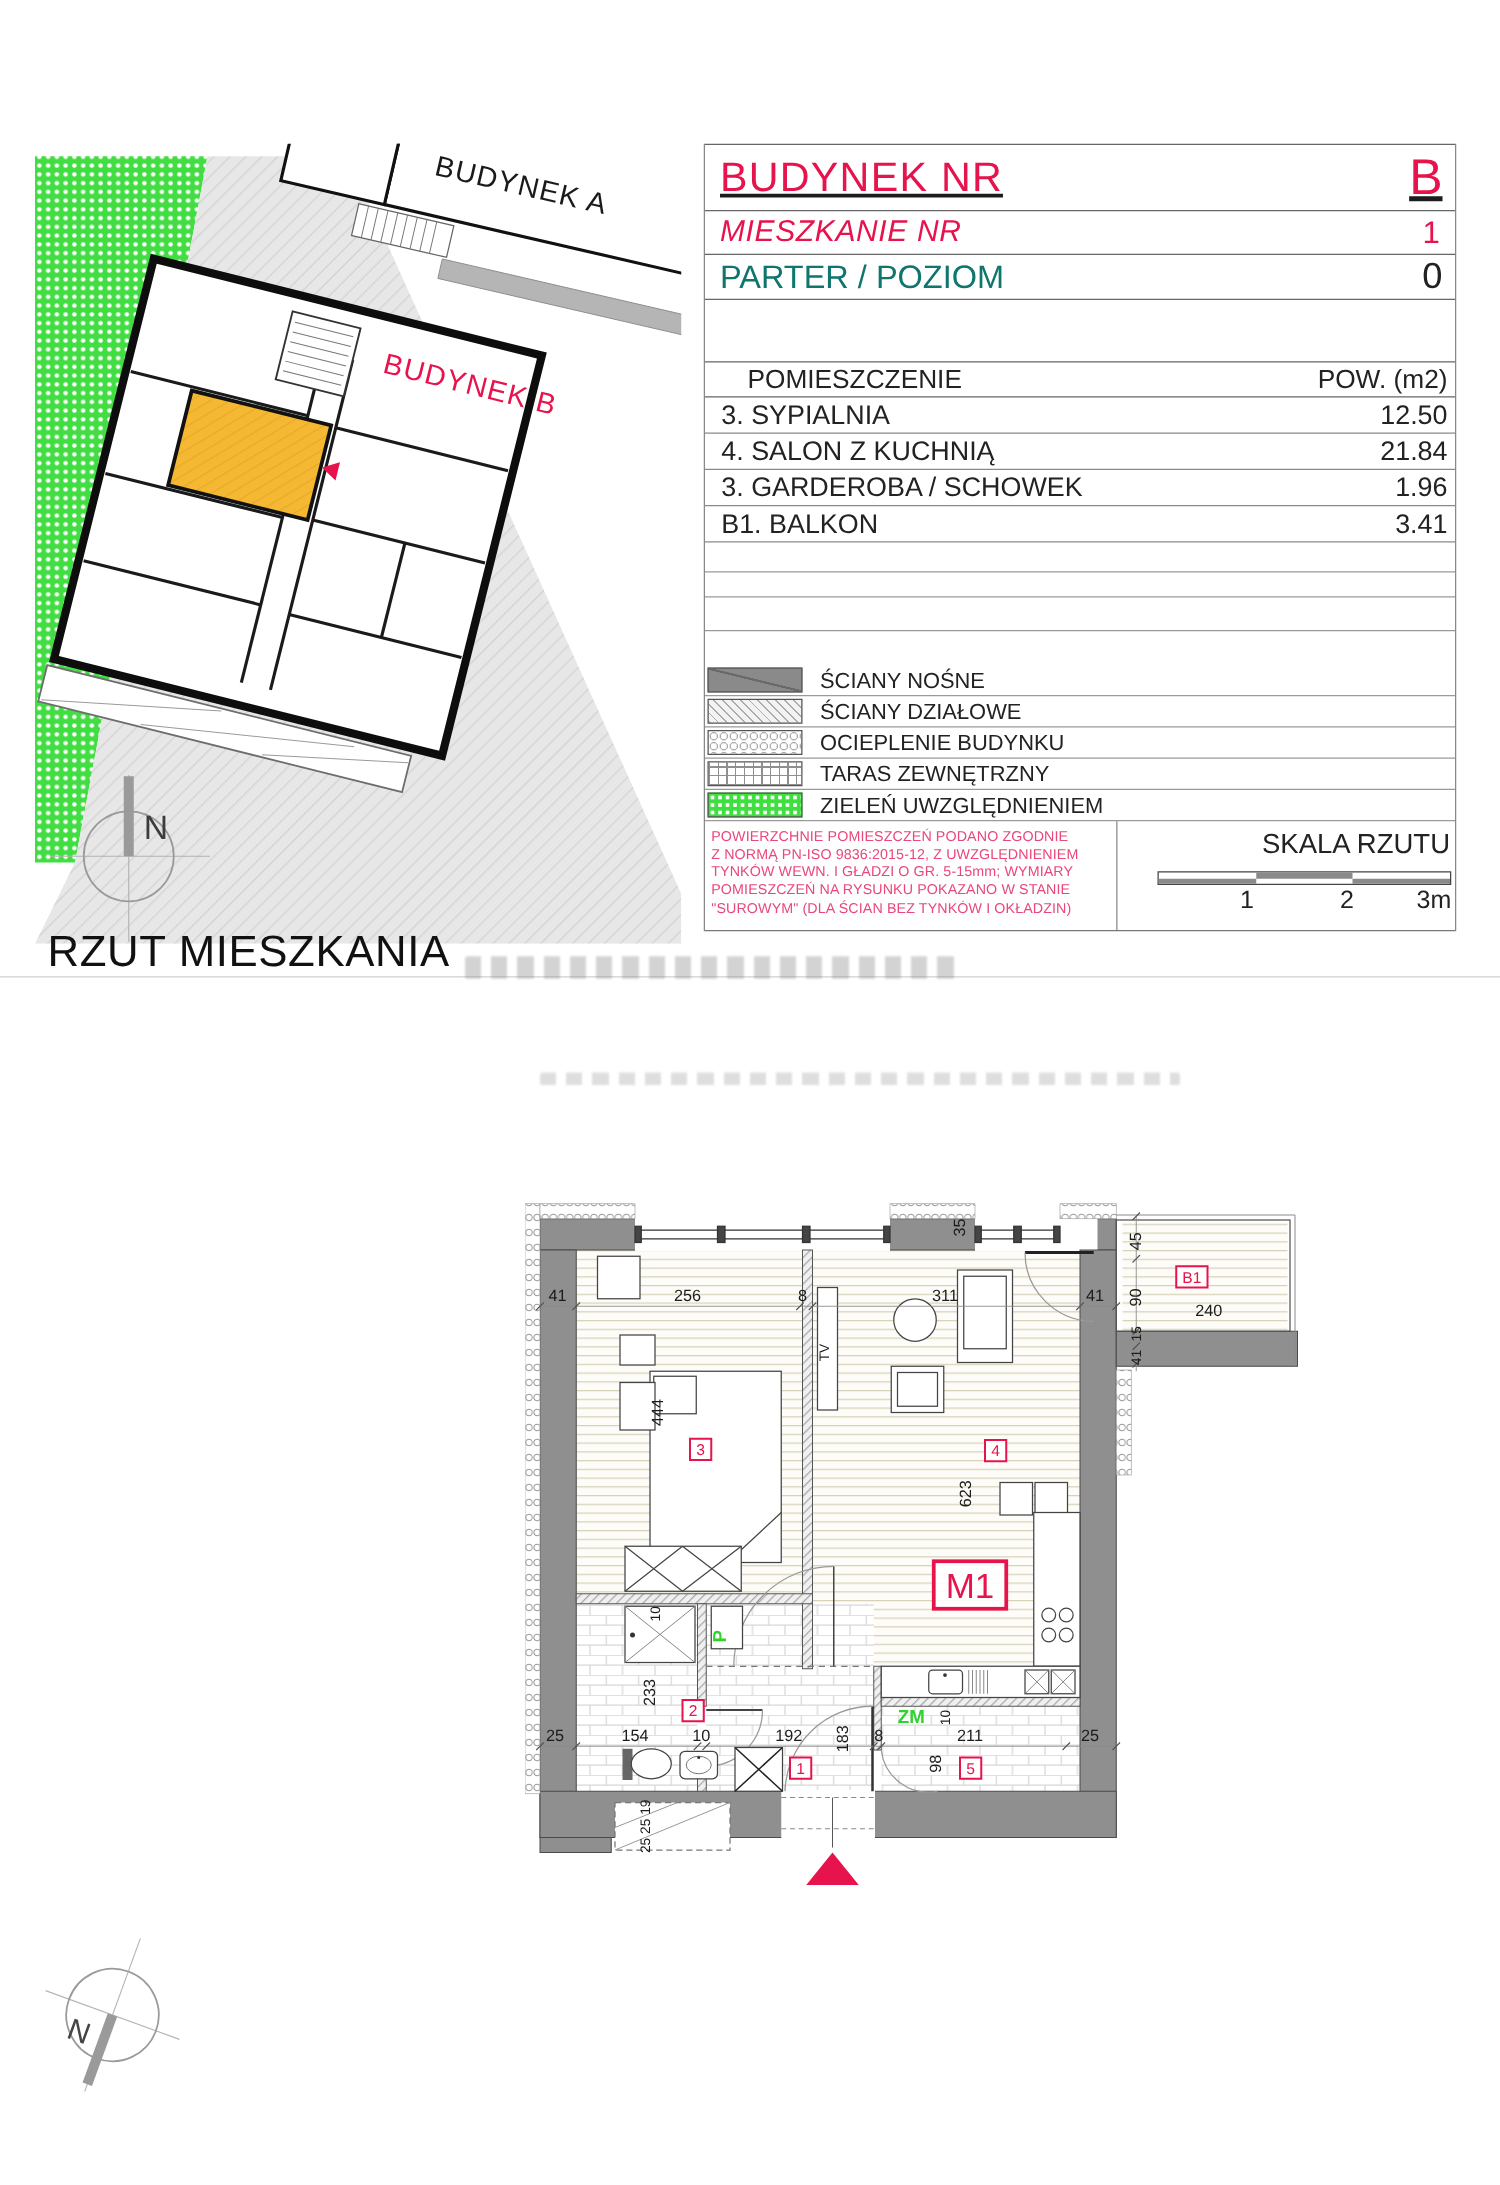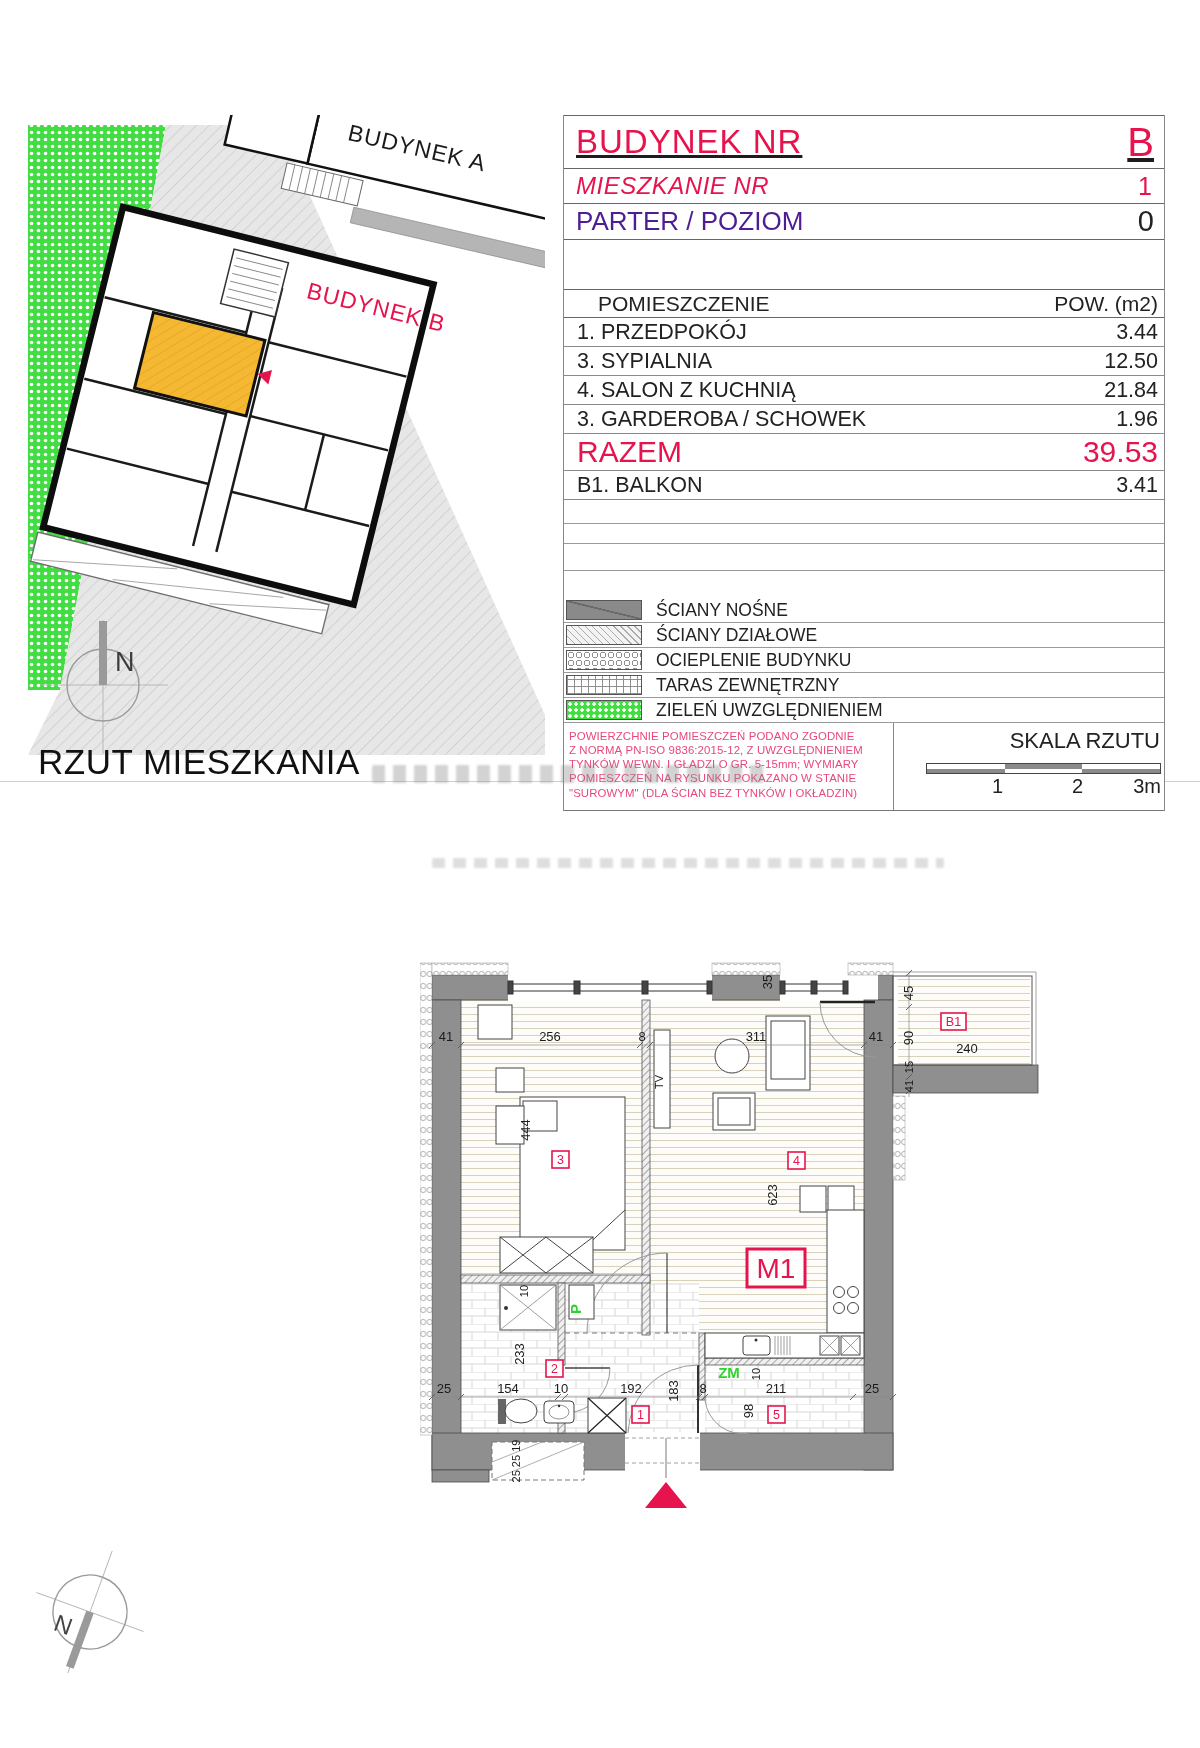--- a/index.html
+++ b/index.html
@@ -16,21 +16,21 @@
                border-left:1px solid #888; border-right:1px solid #888; z-index:3; color:#1d1d1d; }
   .pink { color:#e6134c; }
   .row { display:flex; align-items:center; border-bottom:1px solid #666; }
   .r1 { height:54px; }
   .r1 .lbl { font-size:33px; letter-spacing:1px; padding-left:12px; }
   .r1 .val { margin-left:auto; font-size:40px; padding-right:10px; }
   .r2 { height:35px; }
   .r2 .lbl { font-size:24px; letter-spacing:.5px; padding-left:12px;font-style:italic; }
   .r2 .val { margin-left:auto; font-size:25px; padding-right:12px; }
   .r3 { height:36px; }
-  .r3 .lbl { font-size:26px; padding-left:12px; color:#4c1d95; }
+  .r3 .lbl { font-size:26px; padding-left:12px; color:#0f766e; }
   .r3 .val { margin-left:auto; font-size:29px; padding-right:10px; color:#222; }
   .spacer50 { height:50px; border-bottom:1px solid #666; }
   .hdr { height:28px; font-size:21px; color:#222; }
   .hdr .lbl { padding-left:34px; }
   .hdr .val { margin-left:auto; padding-right:6px; }
   .rr { height:29px; font-size:21.5px; border-bottom:1px solid #8a8a8a; color:#222; }
   .rr .lbl { padding-left:13px; white-space:nowrap; }
   .rr .val { margin-left:auto; padding-right:6px; }
   .tot { height:37px; border-bottom:1px solid #8a8a8a; }
   .tot .lbl { font-size:30px; padding-left:13px; }
@@ -185,38 +185,30 @@
       <span class="lbl">PARTER / POZIOM</span>
       <span class="val">0</span>
     </div>
     <div class="spacer50"></div>
 
     <div class="row hdr">
       <span class="lbl">POMIESZCZENIE</span>
       <span class="val">POW. (m2)</span>
     </div>
     <div class="row rr">
-      <span class="lbl">1. PRZEDPOKÓJ</span>
-      <span class="val">3.44</span>
-    </div>
-    <div class="row rr">
       <span class="lbl">3. SYPIALNIA</span>
       <span class="val">12.50</span>
     </div>
     <div class="row rr">
       <span class="lbl">4. SALON Z KUCHNIĄ</span>
       <span class="val">21.84</span>
     </div>
     <div class="row rr">
       <span class="lbl">3. GARDEROBA / SCHOWEK</span>
       <span class="val">1.96</span>
-    </div>
-    <div class="row tot">
-      <span class="lbl pink">RAZEM</span>
-      <span class="val pink">39.53</span>
     </div>
     <div class="row rr">
       <span class="lbl">B1. BALKON</span>
       <span class="val">3.41</span>
     </div>
     <div class="e24"></div>
     <div class="e20"></div>
     <div class="e27"></div>
     <div class="gap27"></div>
 

